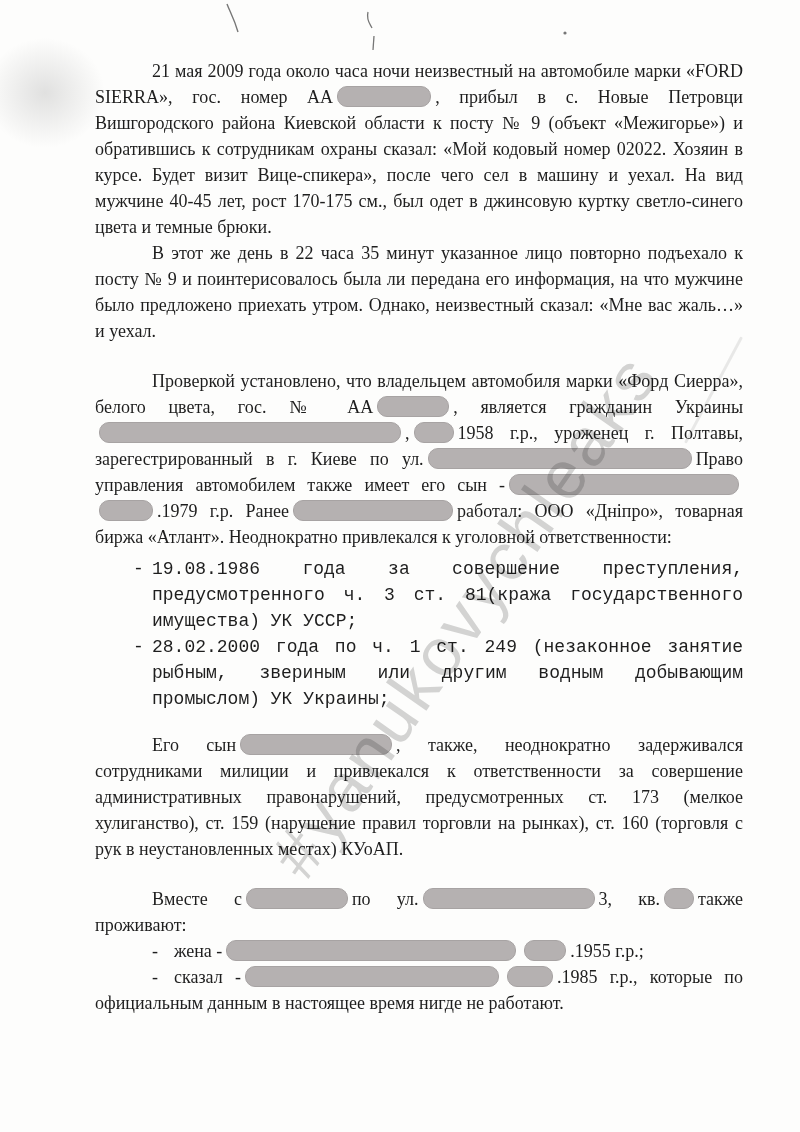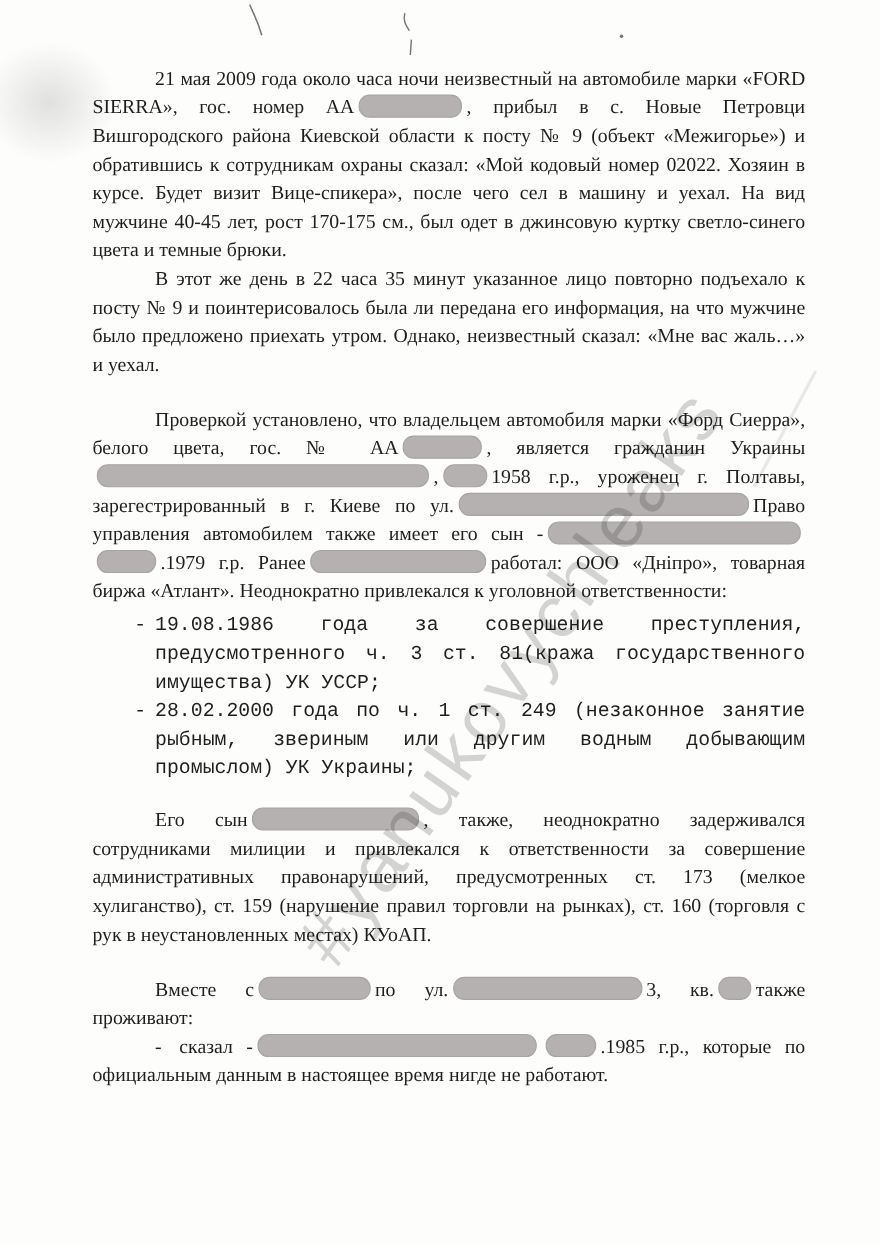--- a/index.html
+++ b/index.html
@@ -7,21 +7,21 @@
     width:800px;height:1132px;
     background:#ffffff;
     font-family:"Liberation Serif","DejaVu Serif",serif;
     overflow:hidden;
   }
   .page{
     position:relative;width:800px;height:1132px;
     background:#fdfdfc;color:#1e1e1e;
   }
   .content{
-    position:absolute;left:84px;top:58px;width:648px;
+    position:absolute;left:95px;top:58px;width:648px;
     font-size:18px;line-height:26px;text-align:justify;
   }
   p{margin:0;padding:0;}
   .para{text-indent:57px;}
   .gap24{height:24px;}
   .gap16{height:16px;}
   
   .redact{
     display:inline-block;height:19px;vertical-align:-4px;
     background:#b5b1b1;border:1px solid #a7a3a3;border-radius:10px;
@@ -90,18 +90,19 @@
     </div>
 
     <div class="gap16"></div>
 
     <p class="para"><span>Его сын</span><span class="redact" style="width:150px"></span><span>, также, неоднократно задерживался сотрудниками милиции и привлекался к ответственности за совершение административных правонарушений, предусмотренных ст. 173 (мелкое хулиганство), ст. 159 (нарушение правил торговли на рынках), ст. 160 (торговля с рук в неустановленных местах) КУоАП.</span></p>
 
     <div class="gap24"></div>
 
     <p class="para"><span>Вместе с</span><span class="redact" style="width:100px"></span><span>по ул.</span><span class="redact" style="width:170px"></span><span>3, кв.</span><span class="redact" style="width:28px"></span><span>также проживают:</span></p>
 
+    <p class="fam"><span class="bullet">-</span><span>жена -</span><span class="redact" style="width:288px"></span><span class="redact" style="width:40px"></span><span>.1955 г.р.;</span></p>
 
 
     <p class="fam"><span class="bullet">-</span><span>сказал -</span><span class="redact" style="width:252px"></span><span class="redact" style="width:44px"></span><span>.1985 г.р., которые по официальным данным в настоящее время нигде не работают.</span></p>
 
   </div>
 </div>
 
 </body></html>

